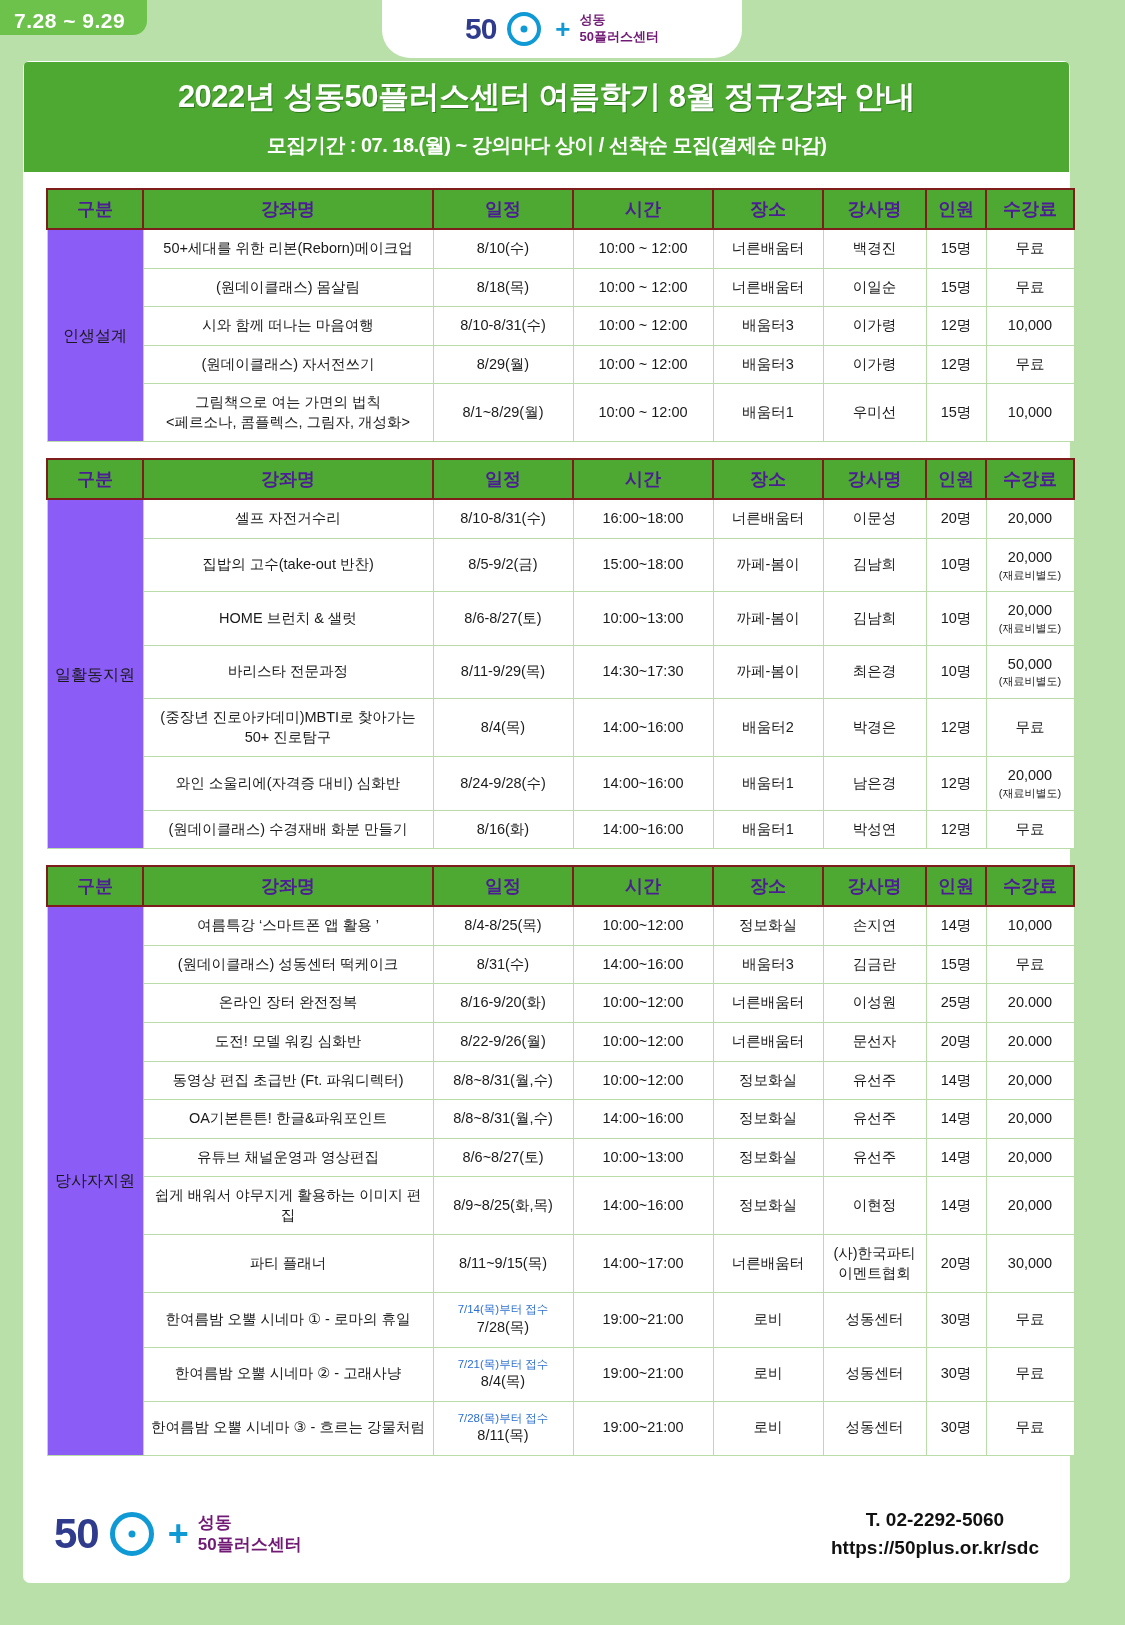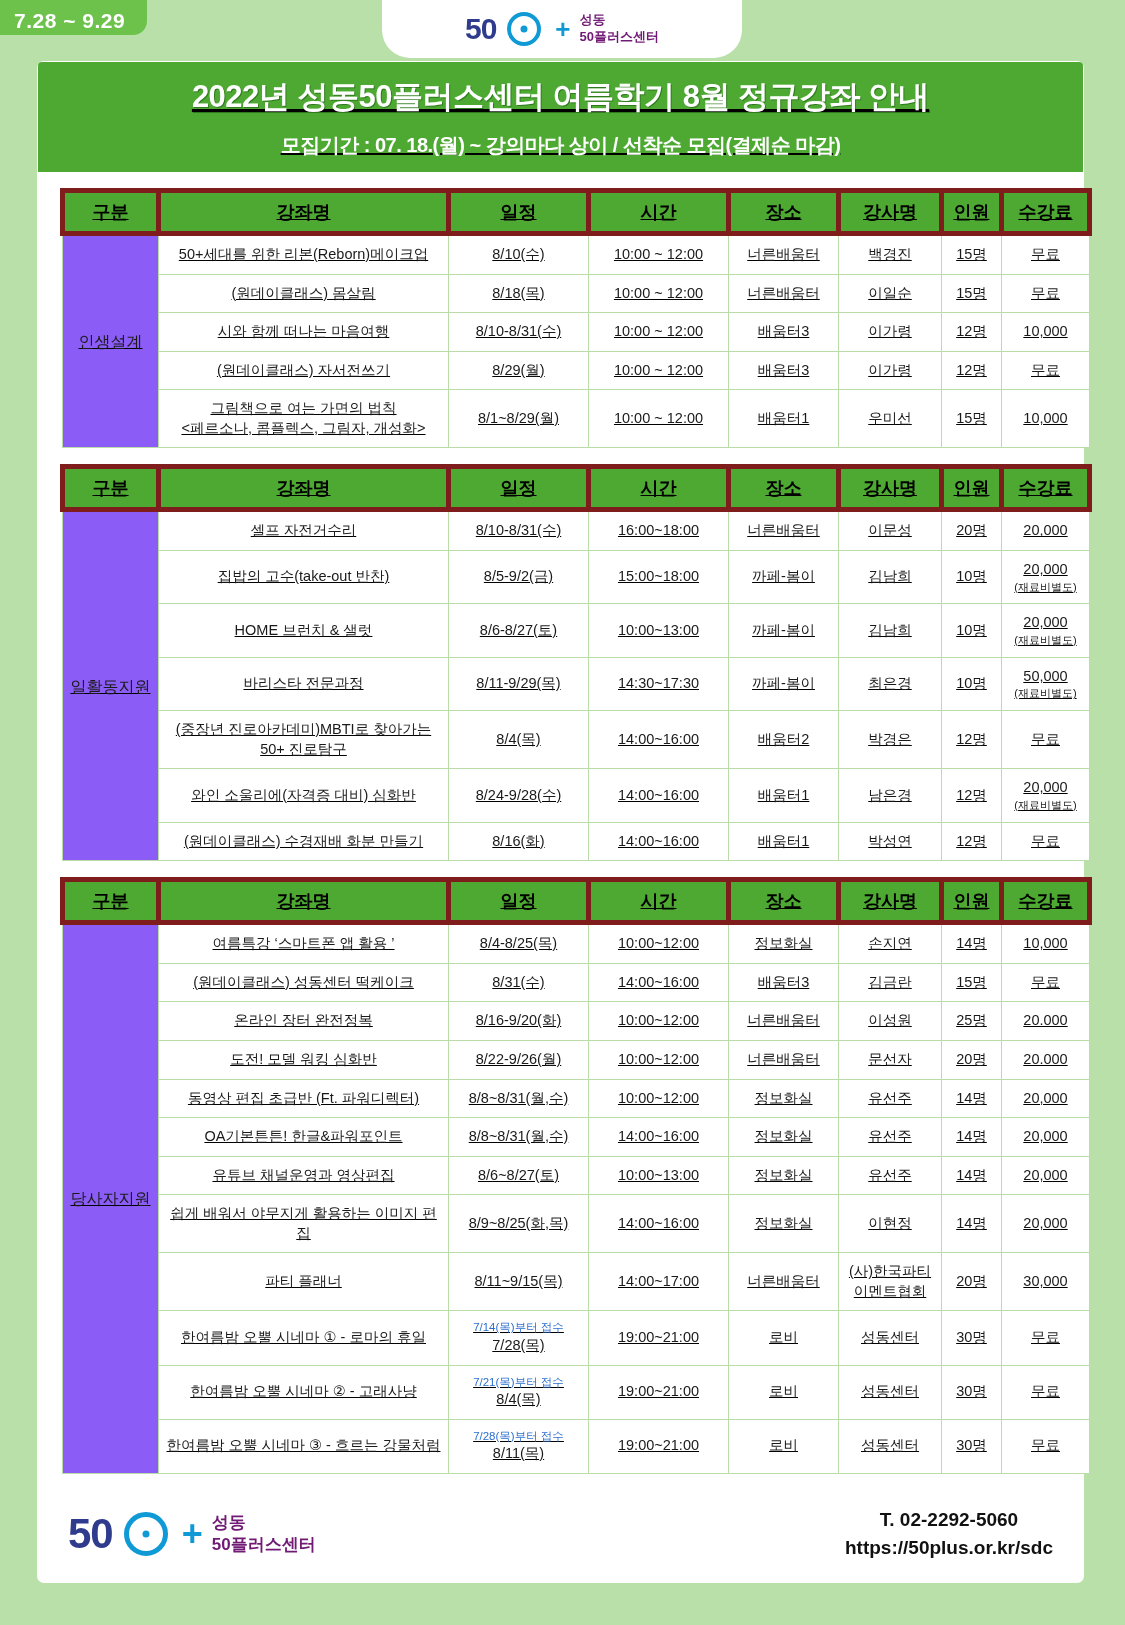--- a/index.html
+++ b/index.html
@@ -42,25 +42,24 @@
     content:"";position:absolute;left:50%;top:50%;
     width:7px;height:7px;border-radius:50%;
     background:#0f9ad6;transform:translate(-50%,-50%);
   }
   .logo-plus{color:#0f9ad6;font-size:26px;font-weight:bold;margin-left:3px;}
   .logo-text{
     font-size:13px;line-height:1.3;color:#701a75;font-weight:bold;
   }
   
   .card{
-    position:absolute;left:38px;top:62px;width:1045px;height:1520px;
+    position:absolute;left:24px;top:62px;width:1045px;height:1520px;
     background:#ffffff;
     border-radius:6px;
     box-shadow:0 0 0 1px #ffffff;
-    text-decoration:underline;
   }
   .title-band{
     margin:0;padding:14px 0 13px;
     background:#4da932;
     text-align:center;color:#ffffff;
     border-radius:4px 4px 0 0;
   }
   .title-main{
     font-size:31px;font-weight:bold;letter-spacing:-0.5px;
     text-shadow:1px 1px 0 #2f7a1e;
@@ -69,23 +68,23 @@
     font-size:20px;font-weight:bold;margin-top:14px;letter-spacing:-0.5px;
   }
   
   .tbl-wrap{padding:0 22px;}
   table.sched{
     width:100%;border-collapse:collapse;
     margin-top:16px;
     table-layout:fixed;
   }
   table.sched th{
-    background:#4da932;color:#000000;
+    background:#4da932;color:#4c1d95;
     font-size:18px;font-weight:bold;
-    border:5px solid #7f1d1d;
+    border:2px solid #7f1d1d;
     padding:7px 2px;
     text-align:center;
   }
   table.sched td{
     border:1px solid #b9dca9;
     font-size:14.5px;color:#1a1a1a;
     text-align:center;
     padding:9px 4px;
     background:#ffffff;
     line-height:1.35;

